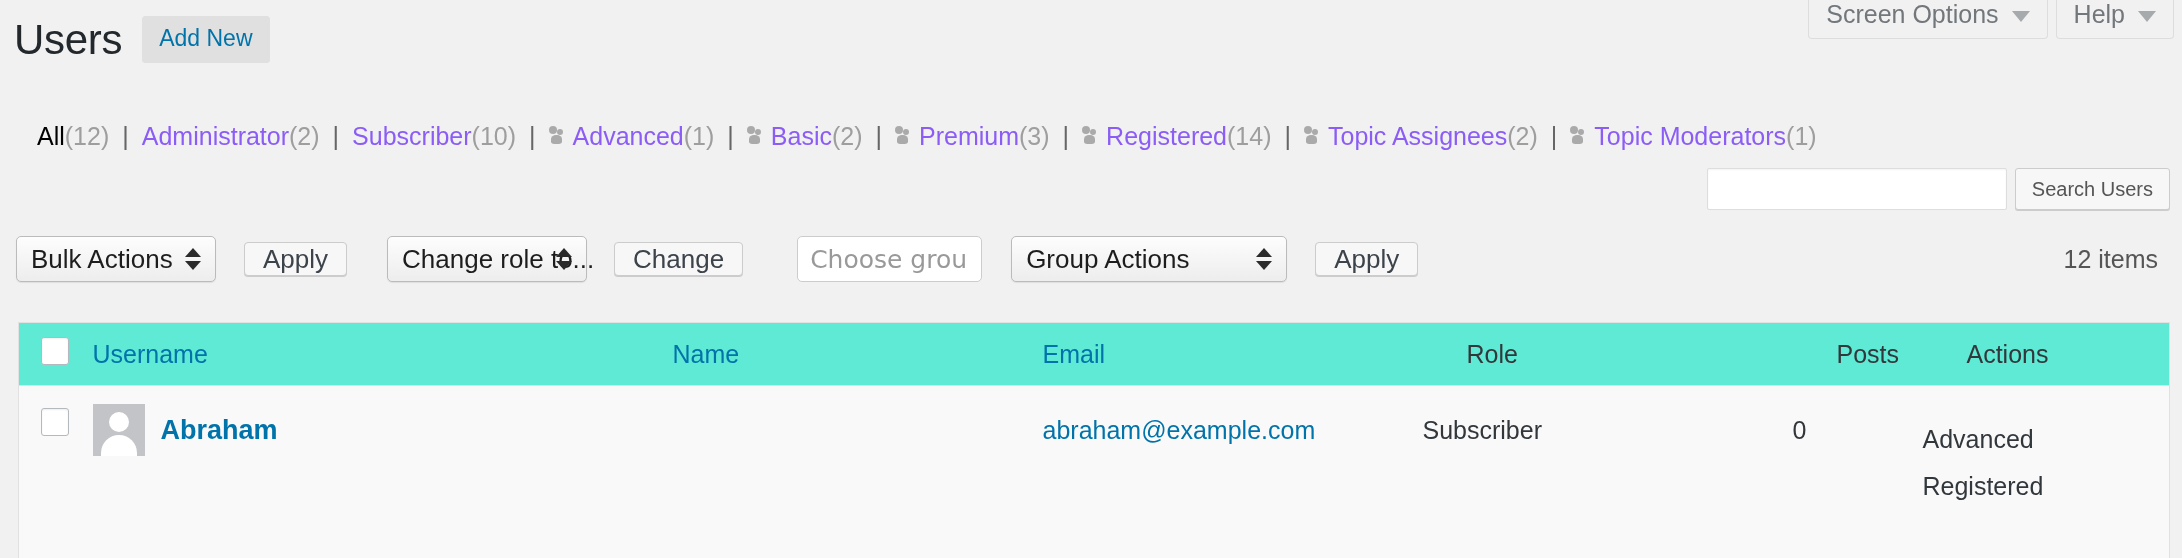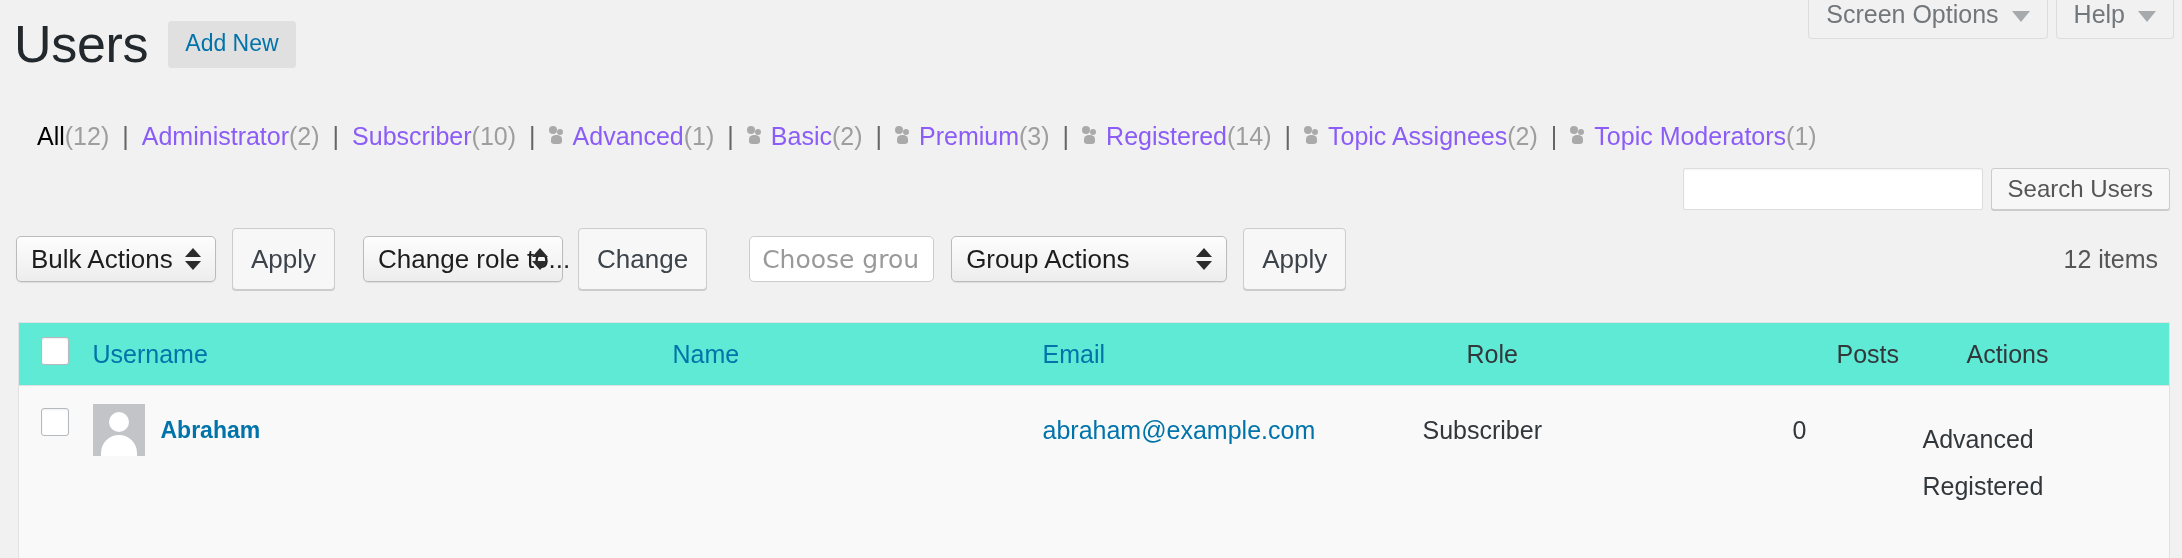--- a/index.html
+++ b/index.html
@@ -54,21 +54,21 @@
   
   .title-row {
     position: absolute;
     left: 14px;
     top: 16px;
     display: flex;
     align-items: center;
     gap: 20px;
   }
   .page-title {
-    font-size: 52px;
+    font-size: 42px;
     font-weight: 400;
     color: #23282d;
     line-height: 1.1;
     margin: 0;
     letter-spacing: -0.3px;
   }
   .add-new-btn {
     background: #e0e0e0;
     border: 1px solid #e0e0e0;
     border-radius: 3px;
@@ -144,37 +144,37 @@
     color: #32373c;
     font-family: "Liberation Sans", sans-serif;
     box-sizing: border-box;
     box-shadow: inset 0 1px 2px rgba(0,0,0,.05);
   }
   .search-submit {
     background: #f7f7f7;
     border: 1px solid #ccc;
     border-radius: 3px;
     color: #555;
-    font-size: 24px;
+    font-size: 20px;
     padding: 6px 16px;
     font-family: "Liberation Sans", sans-serif;
     white-space: nowrap;
     box-shadow: 0 1px 0 #ccc;
   }
 
   
   .tablenav {
     position: absolute;
     left: 16px;
     top: 228px;
     right: 12px;
     height: 62px;
     display: flex;
     align-items: center;
-    gap: 0;
+    gap: 12px;
   }
   .sel {
     position: relative;
     display: inline-flex;
     align-items: center;
     background: linear-gradient(180deg,#fdfdfd 0%,#ededed 100%);
     border: 1px solid #bbb;
     border-radius: 5px;
     color: #1d1d1d;
     font-size: 26px;
@@ -201,21 +201,21 @@
   }
   .sel .arrows i.up { border-bottom: 9px solid #2b2b2b; }
   .sel .arrows i.dn { border-top: 9px solid #2b2b2b; }
 
   .btn {
     background: #f7f7f7;
     border: 1px solid #ccc;
     border-radius: 4px;
     color: #3c434a;
     font-size: 26px;
-    height: 62px;
+    height: 34px;
     padding: 12px 18px;
     box-sizing: border-box;
     display: inline-flex;
     align-items: center;
     font-family: "Liberation Sans", sans-serif;
     white-space: nowrap;
     box-shadow: 0 1px 0 #ccc;
   }
   .groups-input {
     background: #fff;
@@ -315,21 +315,21 @@
     position: absolute;
     width: 36px; height: 30px;
     border-radius: 18px 18px 0 0;
     background: #fff;
     left: 8px; top: 31px;
   }
   .user-link {
     color: #0073aa;
     text-decoration: none;
     font-weight: 600;
-    font-size: 23px;
+    font-size: 27px;
     line-height: 52px;
   }
   .cell-text { color: #32373c; line-height: 52px; }
   .cell-link { color: #0073aa; text-decoration: none; line-height: 52px; }
   .groups-cell { padding-top: 40px !important; }
   .group-name { color: #32373c; display: block; margin-bottom: 19px; line-height: 1.1; }
 </style>
 </head>
 <body>
 

